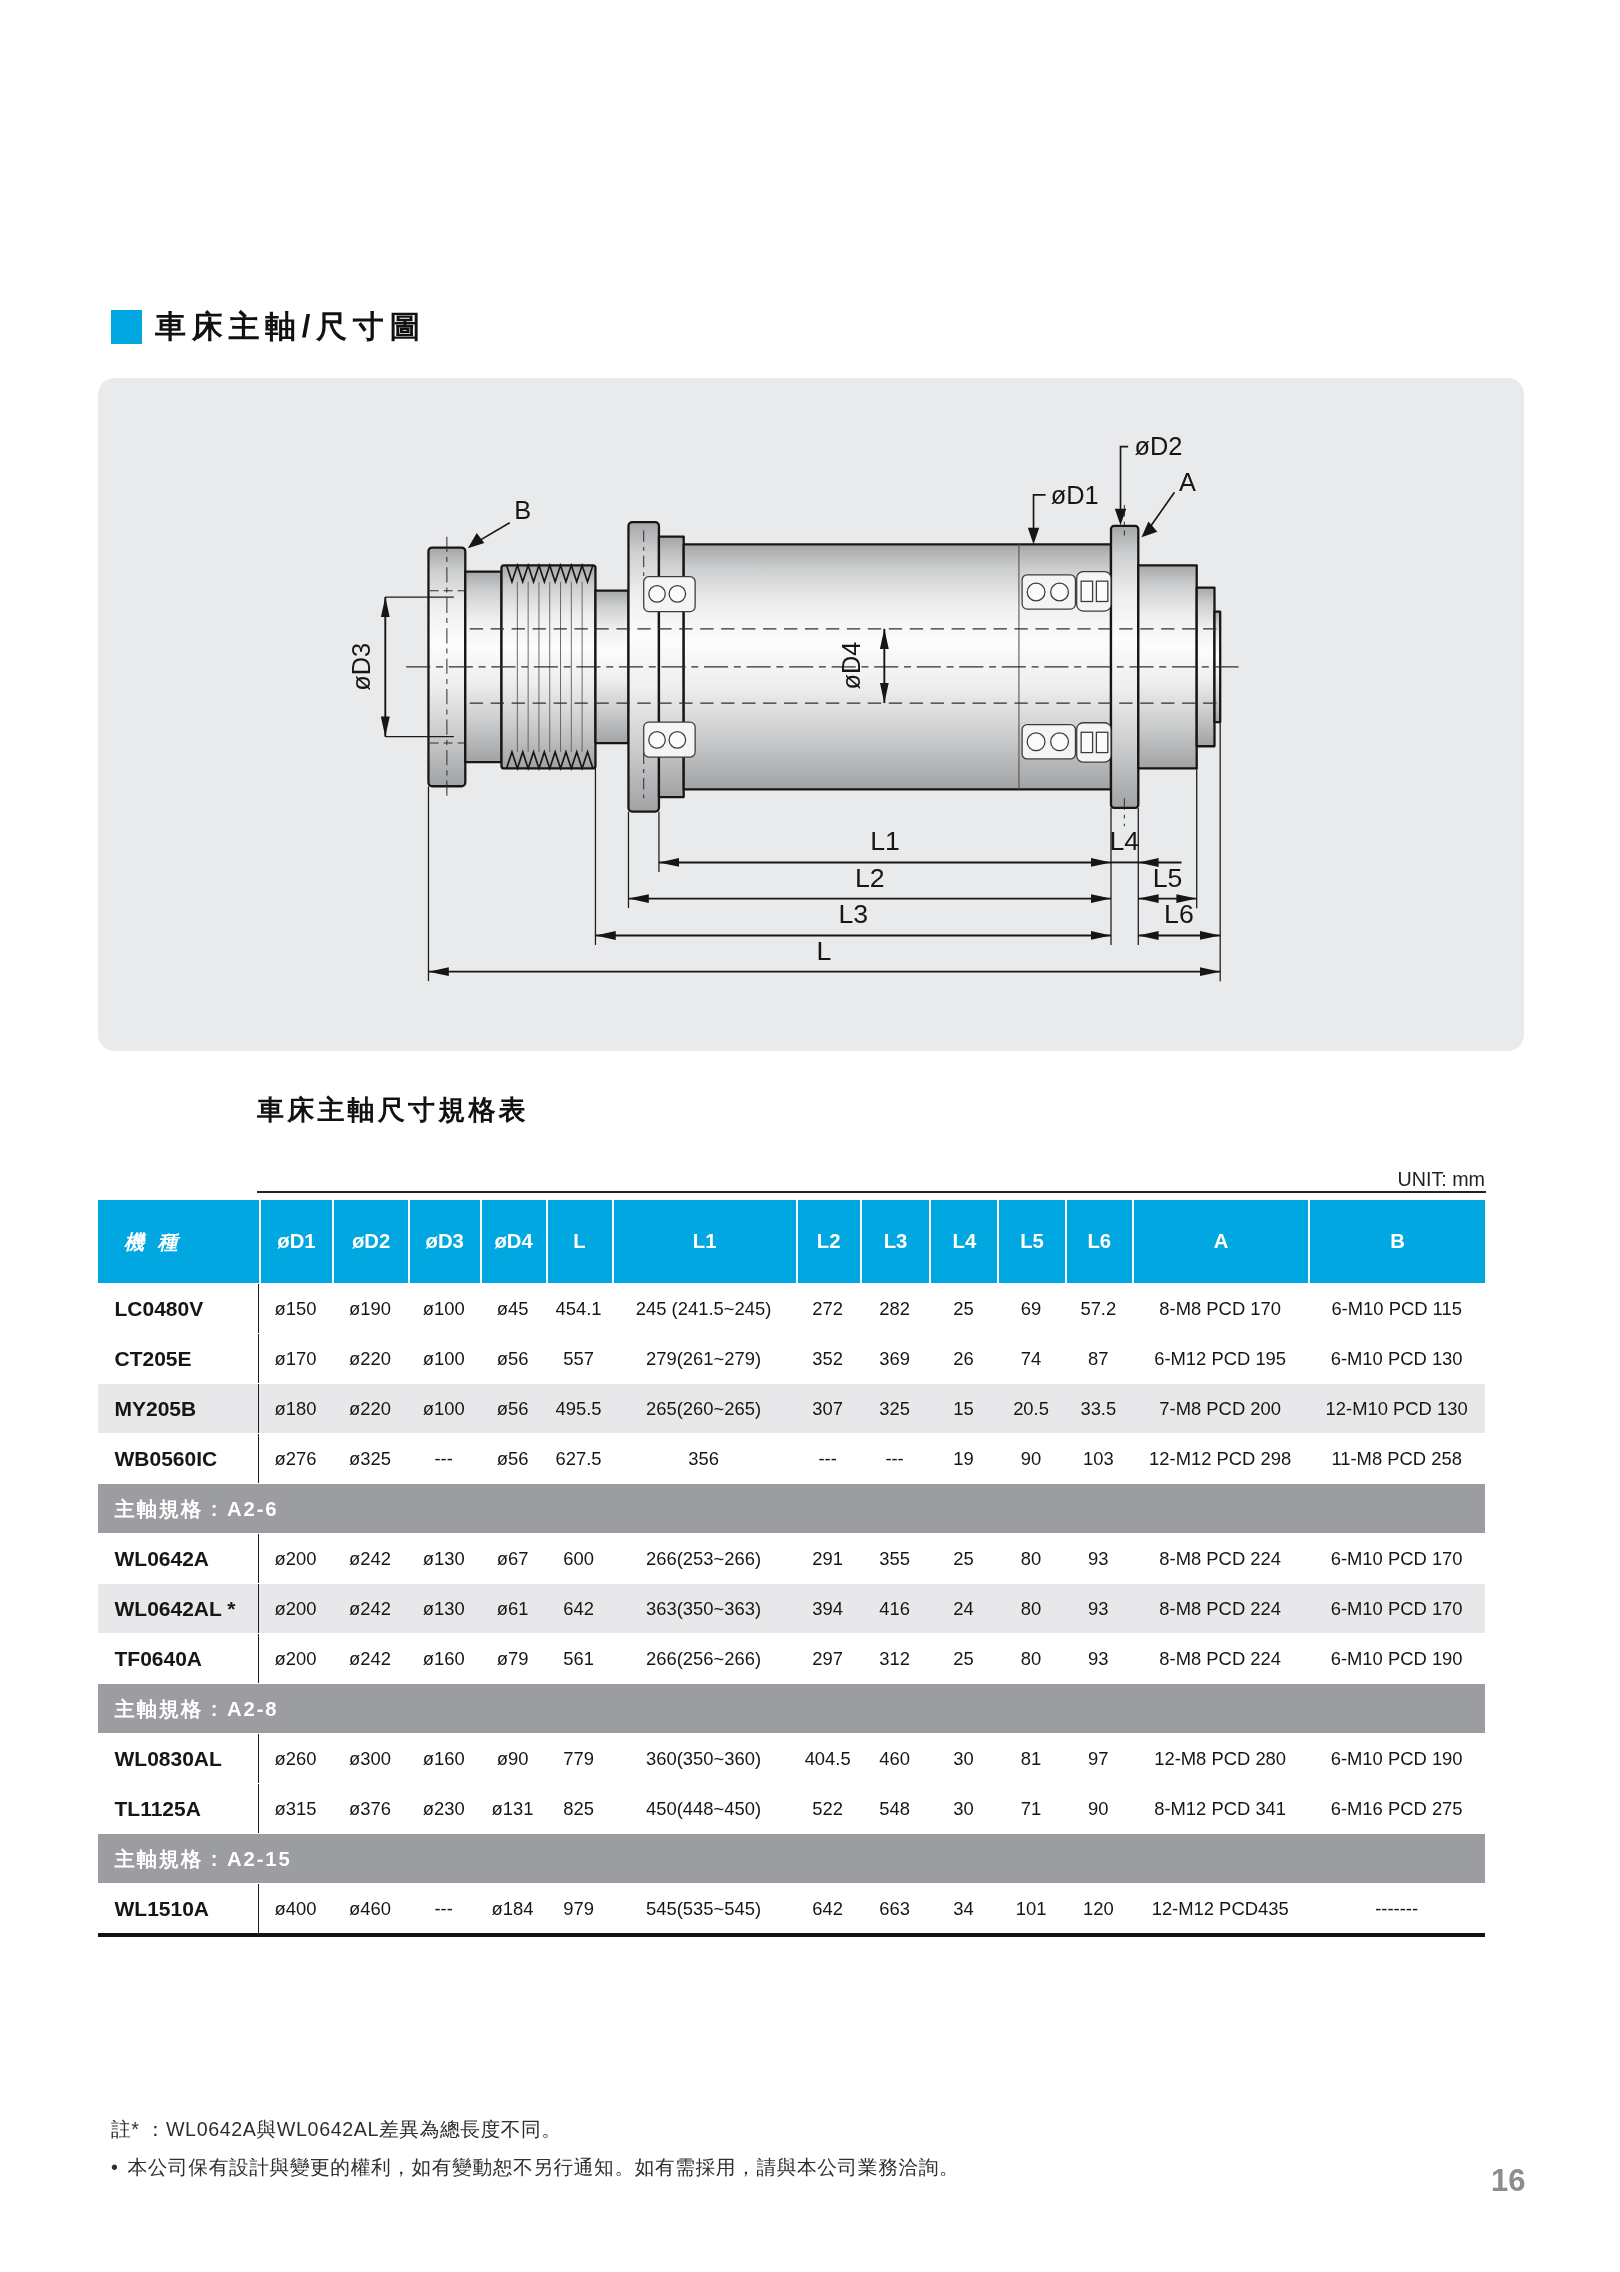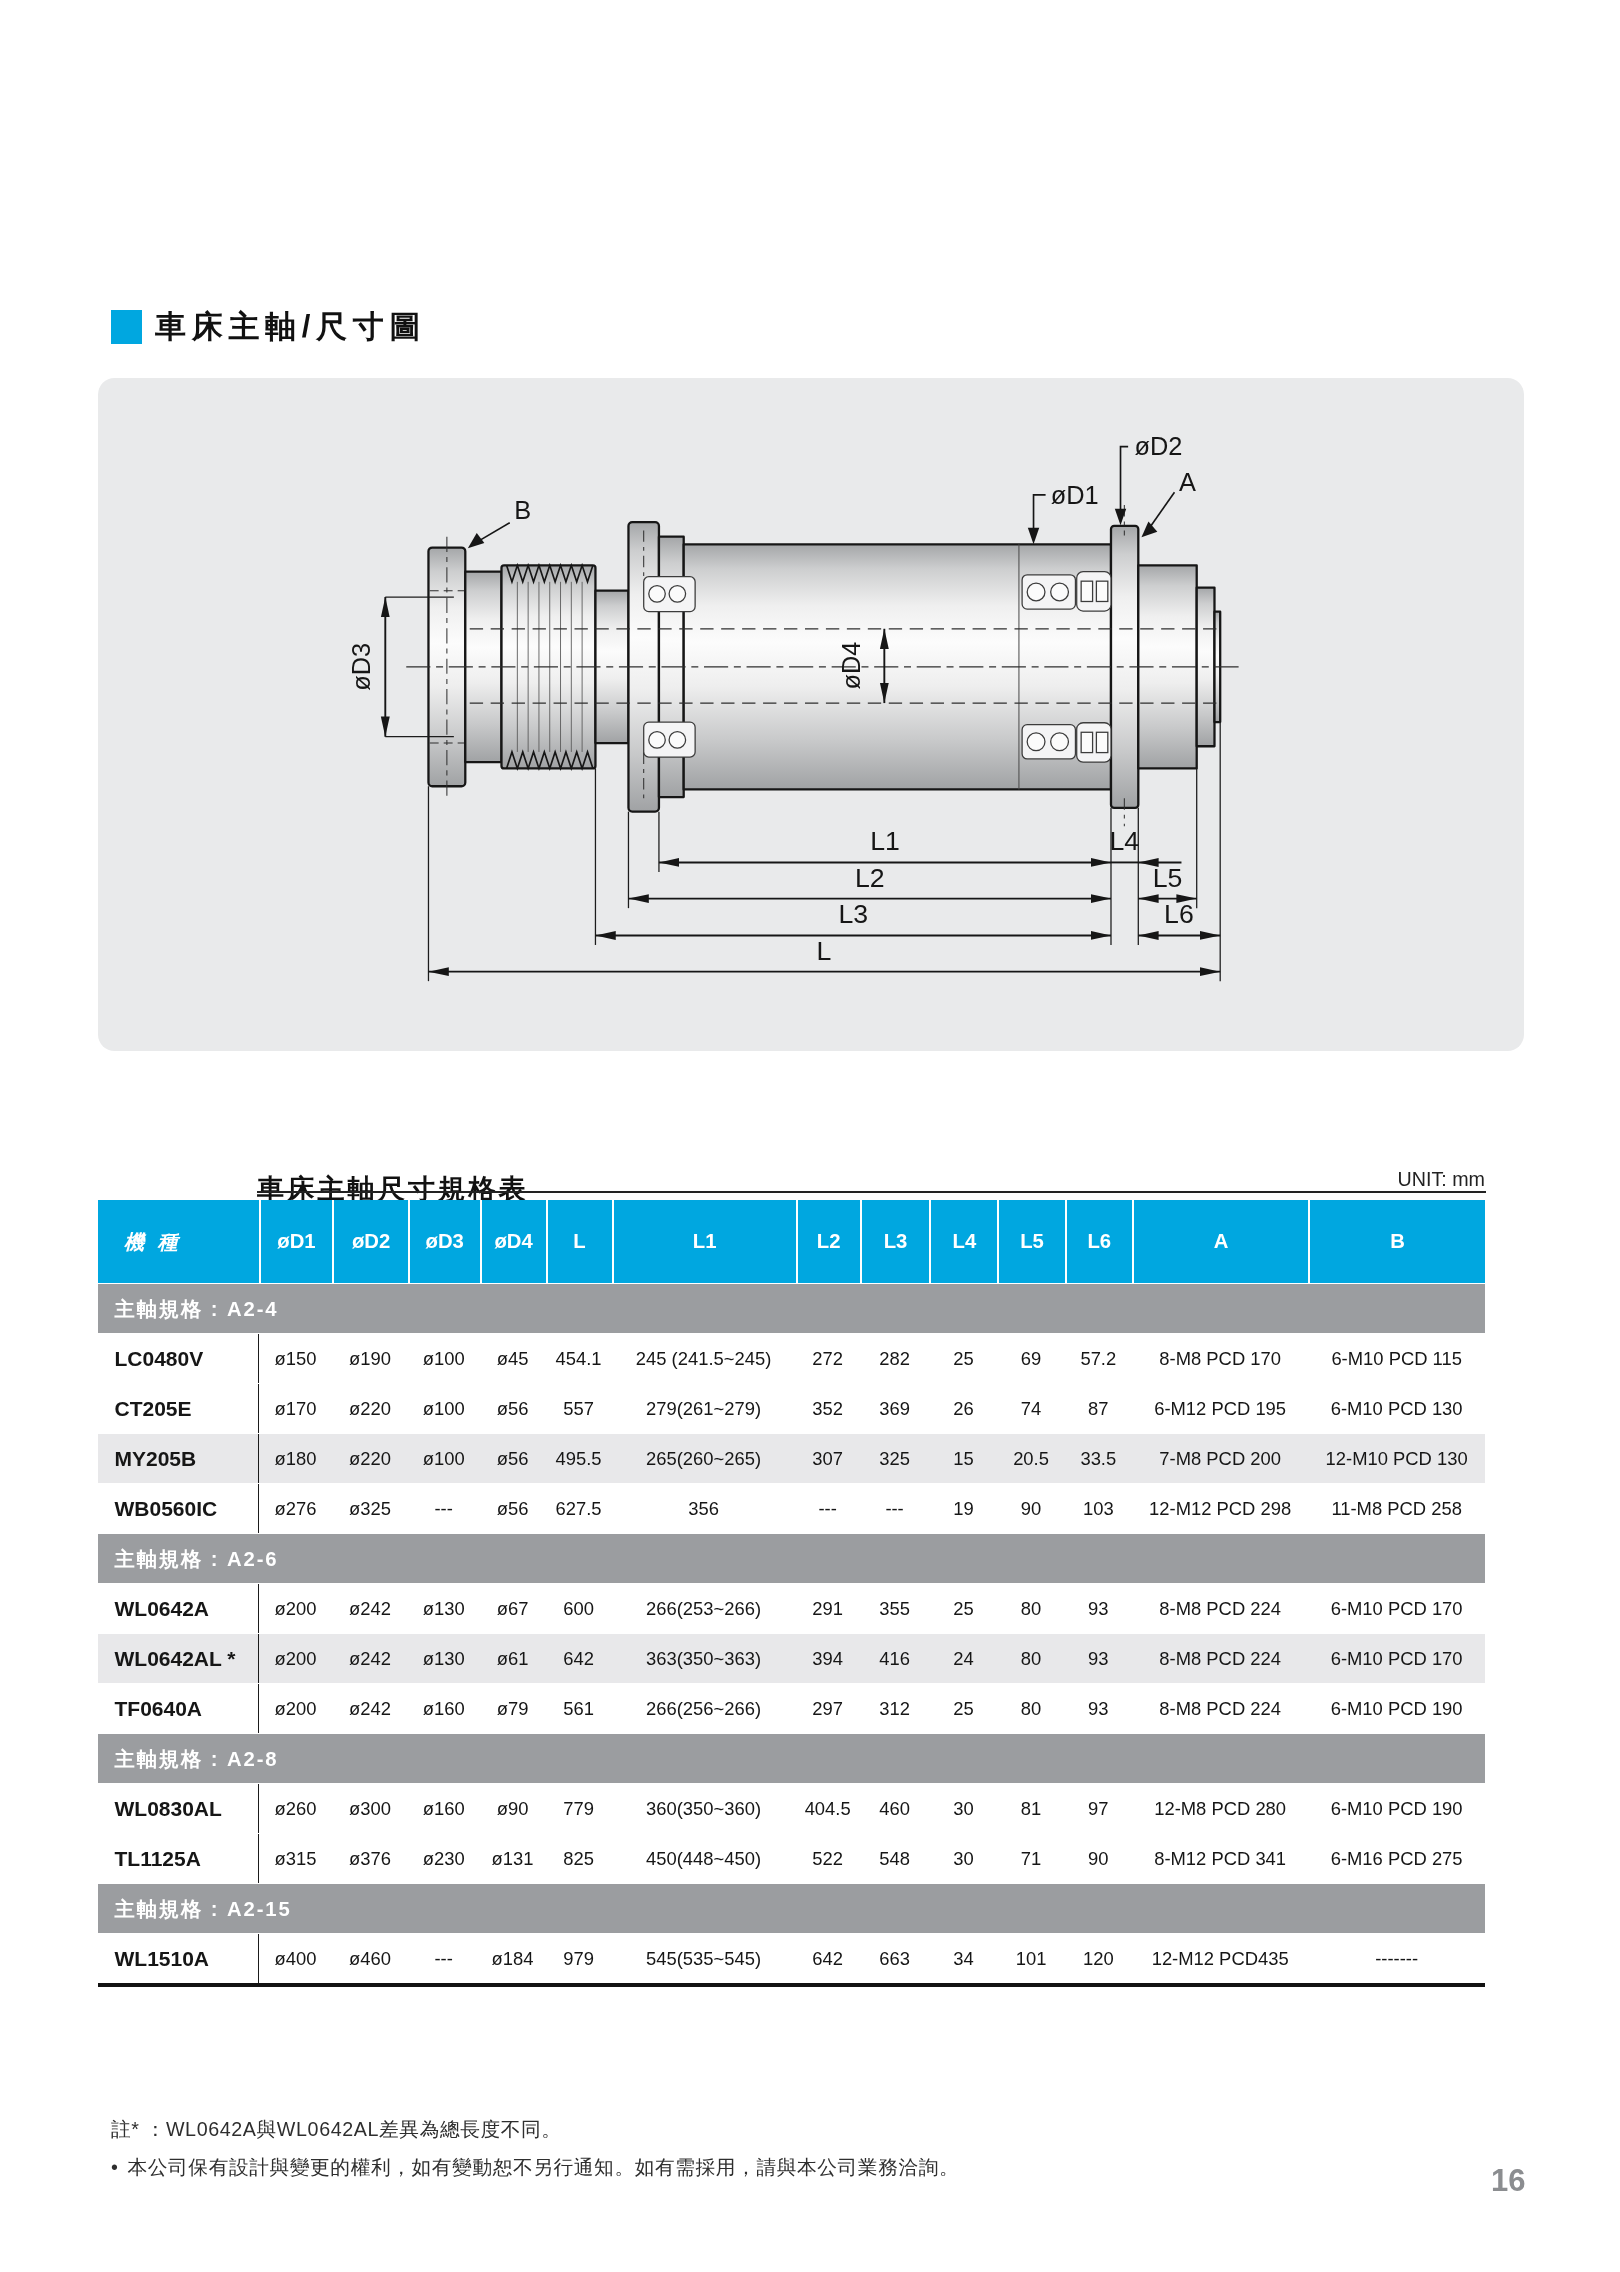--- a/index.html
+++ b/index.html
@@ -14,21 +14,21 @@
   .title-square{position:absolute;left:111px;top:310px;width:31px;height:34px;background:var(--accent);}
   .doc-title{position:absolute;left:155px;top:306px;font-size:31px;font-weight:bold;letter-spacing:5.7px;color:#111;}
 
   
   .diagram-panel{position:absolute;left:98px;top:378px;width:1426px;height:673px;background:var(--panel);border-radius:16.5px;}
   .diagram-panel svg{display:block;width:100%;height:100%;}
   .dim-label{font-size:42px;fill:#161616;font-family:"Liberation Sans","DejaVu Sans",sans-serif;}
   .lead-label{font-size:40px;fill:#161616;font-family:"Liberation Sans","DejaVu Sans",sans-serif;}
 
   
-  .table-title{position:absolute;left:257px;top:1171px;font-size:27px;font-weight:bold;letter-spacing:3.2px;color:#111;}
+  .table-title{position:absolute;left:257px;top:1092px;font-size:27px;font-weight:bold;letter-spacing:3.2px;color:#111;}
   .unit-label{position:absolute;top:1168px;left:98px;width:1387px;text-align:right;font-size:19.7px;color:#222;}
   .title-rule{position:absolute;left:257px;top:1191px;width:1229px;height:1.9px;background:#222;}
 
   
   .spec-table{position:absolute;left:98px;top:1200px;width:1387px;}
   .header-row{display:flex;height:83px;background:#fff;}
   .header-cell{background:var(--accent);color:#fff;font-size:20.3px;font-weight:bold;display:flex;align-items:center;justify-content:center;}
   .header-cell:first-child{justify-content:flex-start;padding-left:26px;letter-spacing:3.8px;font-style:italic;}
   .header-cell + .header-cell{border-left:2.5px solid #fff;}
   .section-row{height:50px;line-height:50px;background:var(--bar);color:#fff;font-size:20.3px;font-weight:bold;letter-spacing:1.9px;padding-left:16.5px;border-top:1.9px solid #fff;}
@@ -208,21 +208,20 @@
         <div class="header-cell" style="width: 13.27%;">L1</div>
         <div class="header-cell" style="width: 4.62%;">L2</div>
         <div class="header-cell" style="width: 5.03%;">L3</div>
         <div class="header-cell" style="width: 4.9%;">L4</div>
         <div class="header-cell" style="width: 4.85%;">L5</div>
         <div class="header-cell" style="width: 4.85%;">L6</div>
         <div class="header-cell" style="width: 12.72%;">A</div>
         <div class="header-cell" style="width: 12.73%;">B</div>
       </div>
     <div>
-        <div class="section-row">主軸規格 : A2-4</div>
         <div class="table-row">
           <div class="model-cell" style="width: 11.58%;">LC0480V</div>
           <div class="value-cell" style="width: 5.31%;">ø150</div>
           <div class="value-cell" style="width: 5.45%;">ø190</div>
           <div class="value-cell" style="width: 5.17%;">ø100</div>
           <div class="value-cell" style="width: 4.76%;">ø45</div>
           <div class="value-cell" style="width: 4.76%;">454.1</div>
           <div class="value-cell" style="width: 13.27%;">245 (241.5~245)</div>
           <div class="value-cell" style="width: 4.62%;">272</div>
           <div class="value-cell" style="width: 5.03%;">282</div>

